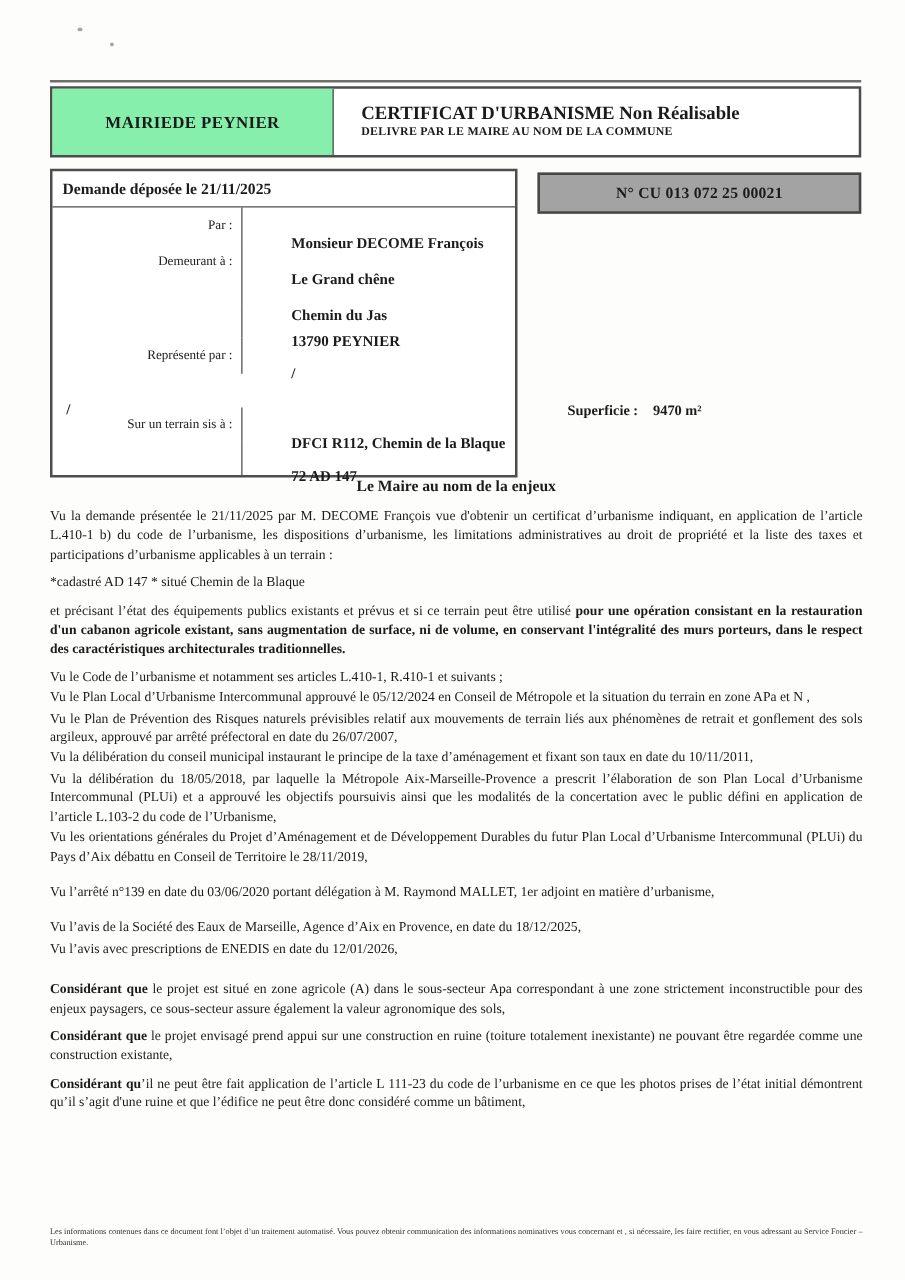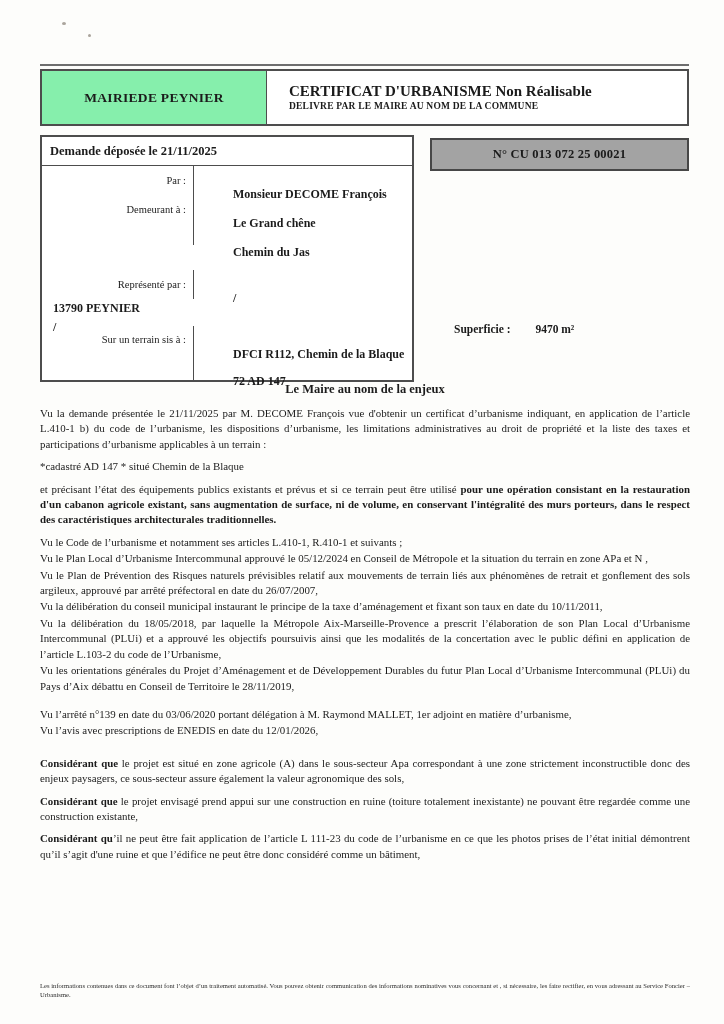--- a/index.html
+++ b/index.html
@@ -46,29 +46,29 @@
   .frow{display:flex;gap:28px;}
   .flabel{
     width:152px;border-right:1.5px solid #4d4d4d;box-sizing:border-box;
     text-align:right;padding-right:7px;font-size:10.5px;color:#222;
     display:flex;align-items:center;justify-content:flex-end;
   }
   .fvalue{
     flex:1;padding-left:11px;font-weight:bold;font-size:12px;
     display:flex;align-items:center;margin-top:28px;
   }
-  .h28{height:29px;} .h26{height:27px;} .h22{height:21px;} .h24{height:25px;flex-direction:column;}
+  .h28{height:29px;} .h26{height:27px;} .h22{height:21px;} .h24{height:25px;}
   .right-col{margin-left:16px;flex:1;}
   .cu-box{
     margin-top:3px;border:2px solid #474747;background:#a3a3a3;
     text-align:center;font-weight:bold;font-size:12.5px;
     padding:7px 2px;letter-spacing:.2px;
   }
   .superficie{margin-top:152px;padding-left:24px;font-weight:bold;font-size:11.5px;white-space:nowrap;}
-  .superficie .val{margin-left:22px;}
+  .superficie .val{margin-left:9px;}
   
   .body-area{position:absolute;left:40px;top:382px;width:650px;}
   .body-title{text-align:center;font-weight:bold;font-size:12.5px;margin:0 0 9px 0;}
   .para{
     margin:1px 0 0 0;font-size:10.9px;line-height:15.4px;
     text-align:justify;color:#1b1b1b;
   }
   .para .b{font-weight:bold;}
   .gs{margin-top:7px;} .gm{margin-top:13px;} .gl{margin-top:17px;}
   
@@ -149,21 +149,22 @@
     <p class="para"><span>Vu la demande présentée le 21/11/2025 par M. DECOME François vue d'obtenir un certificat d’urbanisme indiquant, en application de l’article L.410-1 b) du code de l’urbanisme, les dispositions d’urbanisme, les limitations administratives au droit de propriété et la liste des taxes et participations d’urbanisme applicables à un terrain :</span></p>
     <p class="para gs"><span>*cadastré AD 147 * situé Chemin de la Blaque</span></p>
     <p class="para gs"><span>et précisant l’état des équipements publics existants et prévus et si ce terrain peut être utilisé </span><span class="b">pour une opération consistant en la restauration d'un cabanon agricole existant, sans augmentation de surface, ni de volume, en conservant l'intégralité des murs porteurs, dans le respect des caractéristiques architecturales traditionnelles.</span></p>
     <p class="para gs"><span>Vu le Code de l’urbanisme et notamment ses articles L.410-1, R.410-1 et suivants ;</span></p>
     <p class="para"><span>Vu le Plan Local d’Urbanisme Intercommunal approuvé le 05/12/2024 en Conseil de Métropole et la situation du terrain en zone APa et N ,</span></p>
     <p class="para"><span>Vu le Plan de Prévention des Risques naturels prévisibles relatif aux mouvements de terrain liés aux phénomènes de retrait et gonflement des sols argileux, approuvé par arrêté préfectoral en date du 26/07/2007,</span></p>
     <p class="para"><span>Vu la délibération du conseil municipal instaurant le principe de la taxe d’aménagement et fixant son taux en date du 10/11/2011,</span></p>
     <p class="para"><span>Vu la délibération du 18/05/2018, par laquelle la Métropole Aix-Marseille-Provence a prescrit l’élaboration de son Plan Local d’Urbanisme Intercommunal (PLUi) et a approuvé les objectifs poursuivis ainsi que les modalités de la concertation avec le public défini en application de l’article L.103-2 du code de l’Urbanisme,</span></p>
     <p class="para"><span>Vu les orientations générales du Projet d’Aménagement et de Développement Durables du futur Plan Local d’Urbanisme Intercommunal (PLUi) du Pays d’Aix débattu en Conseil de Territoire le 28/11/2019,</span></p>
     <p class="para gm"><span>Vu l’arrêté n°139 en date du 03/06/2020 portant délégation à M. Raymond MALLET, 1er adjoint en matière d’urbanisme,</span></p>
+    <p class="para gm"><span>Vu l’avis de la Société des Eaux de Marseille, Agence d’Aix en Provence, en date du 18/12/2025,</span></p>
     <p class="para"><span>Vu l’avis avec prescriptions de ENEDIS en date du 12/01/2026,</span></p>
-    <p class="para gl"><span class="b">Considérant que</span><span> le projet est situé en zone agricole (A) dans le sous-secteur Apa correspondant à une zone strictement inconstructible donc des enjeux paysagers, ce sous-secteur assure également la valeur agronomique des sols,</span></p>
+    <p class="para gl"><span class="b">Considérant que</span><span> le projet est situé en zone agricole (A) dans le sous-secteur Apa correspondant à une zone strictement inconstructible pour des enjeux paysagers, ce sous-secteur assure également la valeur agronomique des sols,</span></p>
     <p class="para gs"><span class="b">Considérant que</span><span> le projet envisagé prend appui sur une construction en ruine (toiture totalement inexistante) ne pouvant être regardée comme une construction existante,</span></p>
     <p class="para gs"><span class="b">Considérant qu</span><span>’il ne peut être fait application de l’article L 111-23 du code de l’urbanisme en ce que les photos prises de l’état initial démontrent qu’il s’agit d'une ruine et que l’édifice ne peut être donc considéré comme un bâtiment,</span></p>
   </div>
 
   <div class="footer">Les informations contenues dans ce document font l’objet d’un traitement automatisé. Vous pouvez obtenir communication des informations nominatives vous concernant et , si nécessaire, les faire rectifier, en vous adressant au Service Foncier – Urbanisme.</div>
 
 </div>
 
 </body></html>

